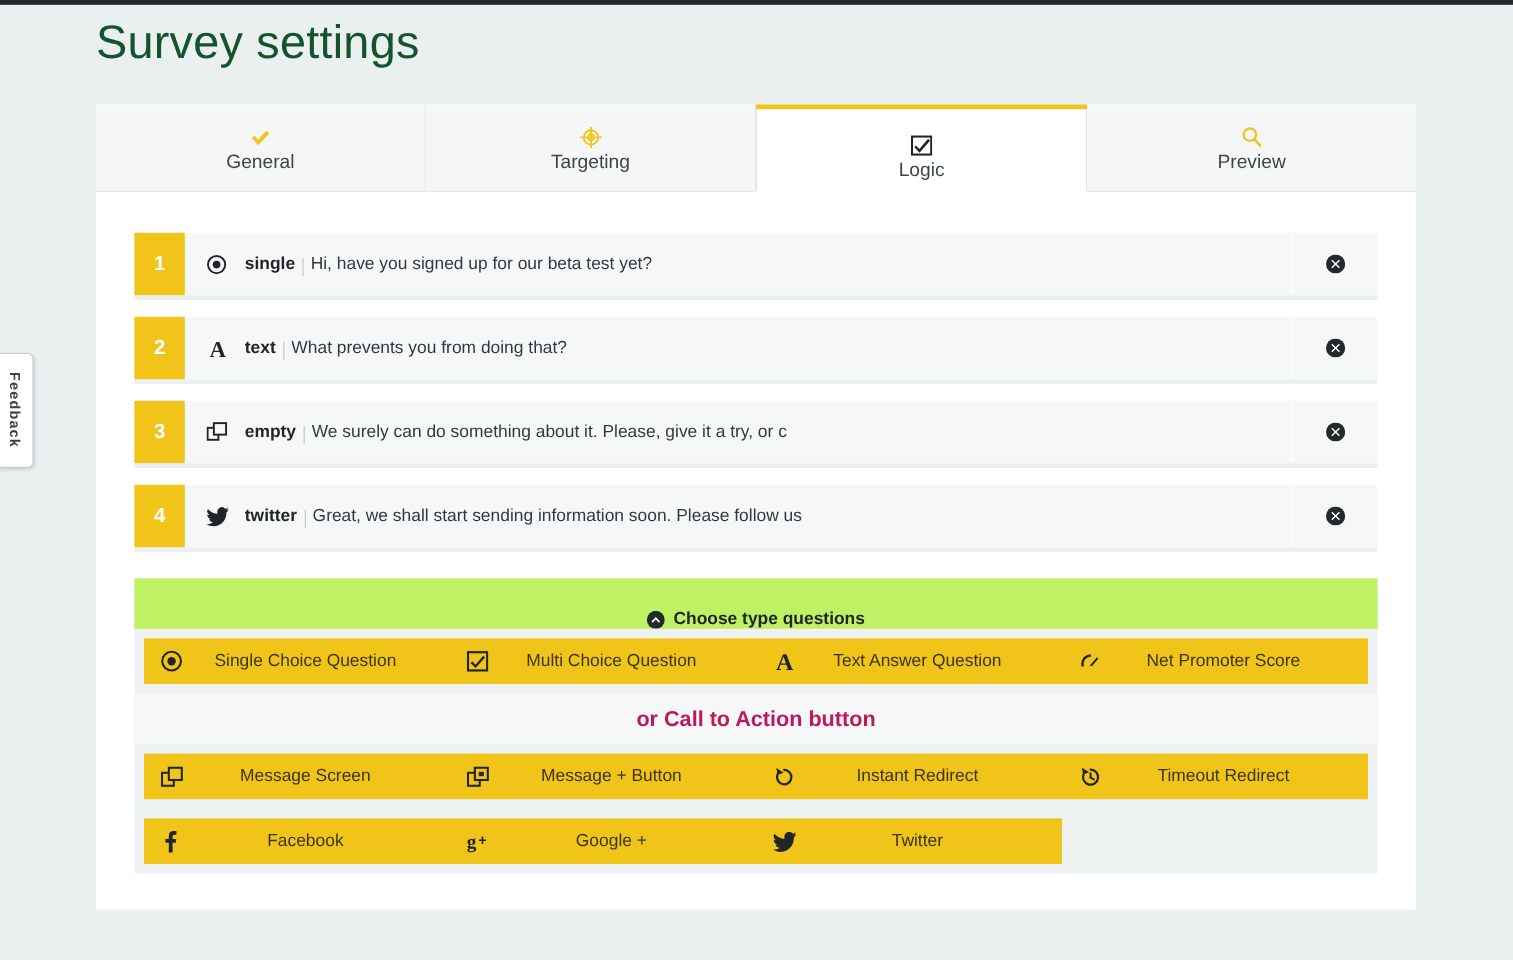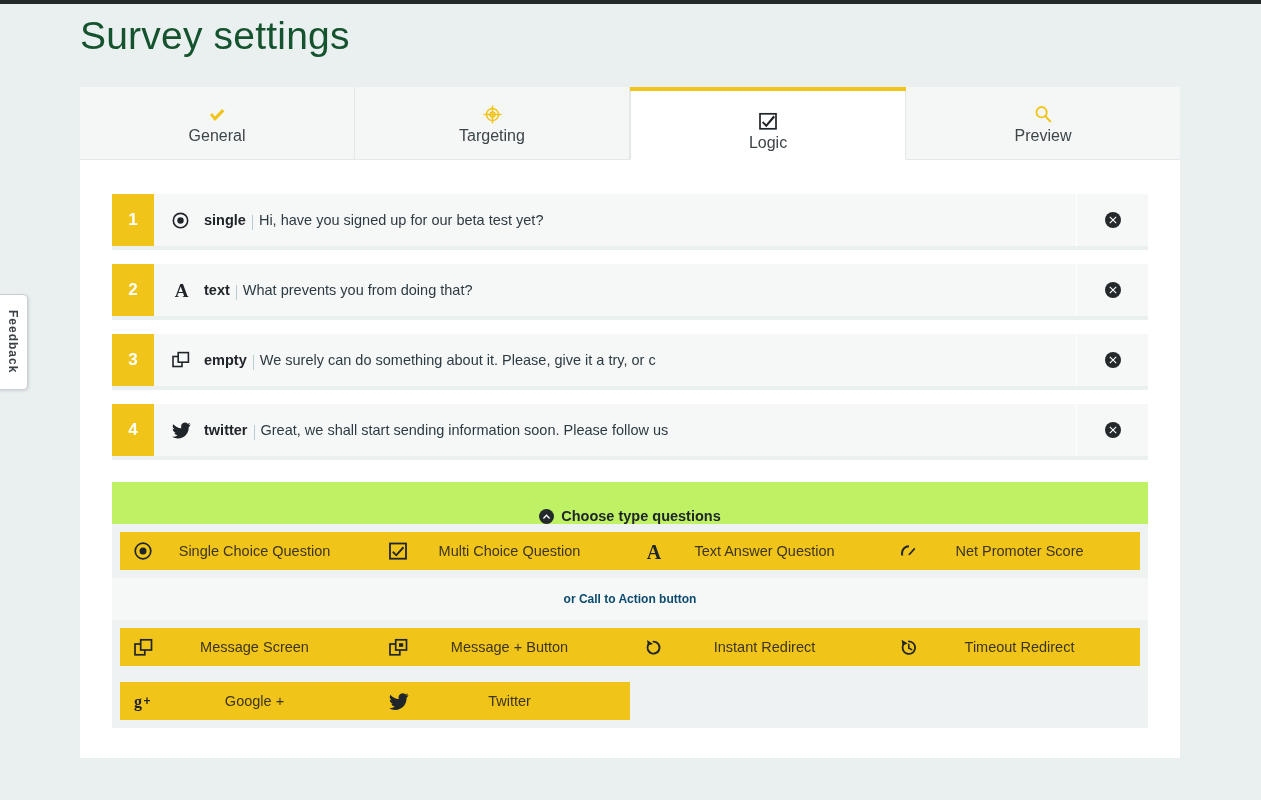--- a/index.html
+++ b/index.html
@@ -165,21 +165,21 @@
     height: 42px;
     display: flex; align-items: flex-end; justify-content: center;
     font-size: 14.5px; font-weight: bold; color: #20252a;
     background: #bef264;
     cursor: pointer;
   }
   .chooser-head .caret { margin-right: 7px; display: flex; }
   .chooser-sub {
     height: 42px;
     display: flex; align-items: center; justify-content: center;
-    font-size: 12px; font-weight: bold; color: #0c4a6e;
+    font-size: 18px; font-weight: bold; color: #be185d;
     background: #f6f8f8;
   }
   .btn-grid {
     display: grid;
     grid-template-columns: repeat(4, 1fr);
     padding: 8px;
   }
   .btn-grid.row3 { grid-template-columns: repeat(4, 1fr); }
   .tbtn {
     background: #f0c419;
@@ -464,20 +464,28 @@
                 <line x1="9.8" y1="10.1" x2="12.7" y2="11.6" stroke="#20252a" stroke-width="1.6" stroke-linecap="round"></line>
               </svg>
             </span>
             <span class="tlabel">Timeout Redirect</span>
           </button>
 
         </div>
 
         <div class="btn-grid row3">
 
+          <button class="tbtn">
+            <span class="ticon">
+              <svg width="14" height="19" viewBox="0 0 14 19">
+                <path d="M9.8 18.4 V10.3 h2.7 l0.4 -3.2 h-3.1 V5.1 c0 -0.9 0.26 -1.55 1.57 -1.55 h1.67 V0.7 C12.7 0.66 11.7 0.56 10.6 0.56 c-2.35 0 -3.95 1.43 -3.95 4.07 v2.47 H3.9 v3.2 h2.75 v8.1 Z" fill="#20252a"></path>
+              </svg>
+            </span>
+            <span class="tlabel">Facebook</span>
+          </button>
 
           <button class="tbtn">
             <span class="ticon">
               <svg width="22" height="19" viewBox="0 0 22 19">
                 <text x="0" y="15" font-family="Liberation Serif, serif" font-size="16" font-weight="bold" fill="#20252a">g</text>
                 <text x="9.5" y="12.5" font-family="Liberation Sans, sans-serif" font-size="12" font-weight="bold" fill="#20252a">+</text>
               </svg>
             </span>
             <span class="tlabel">Google +</span>
           </button>

